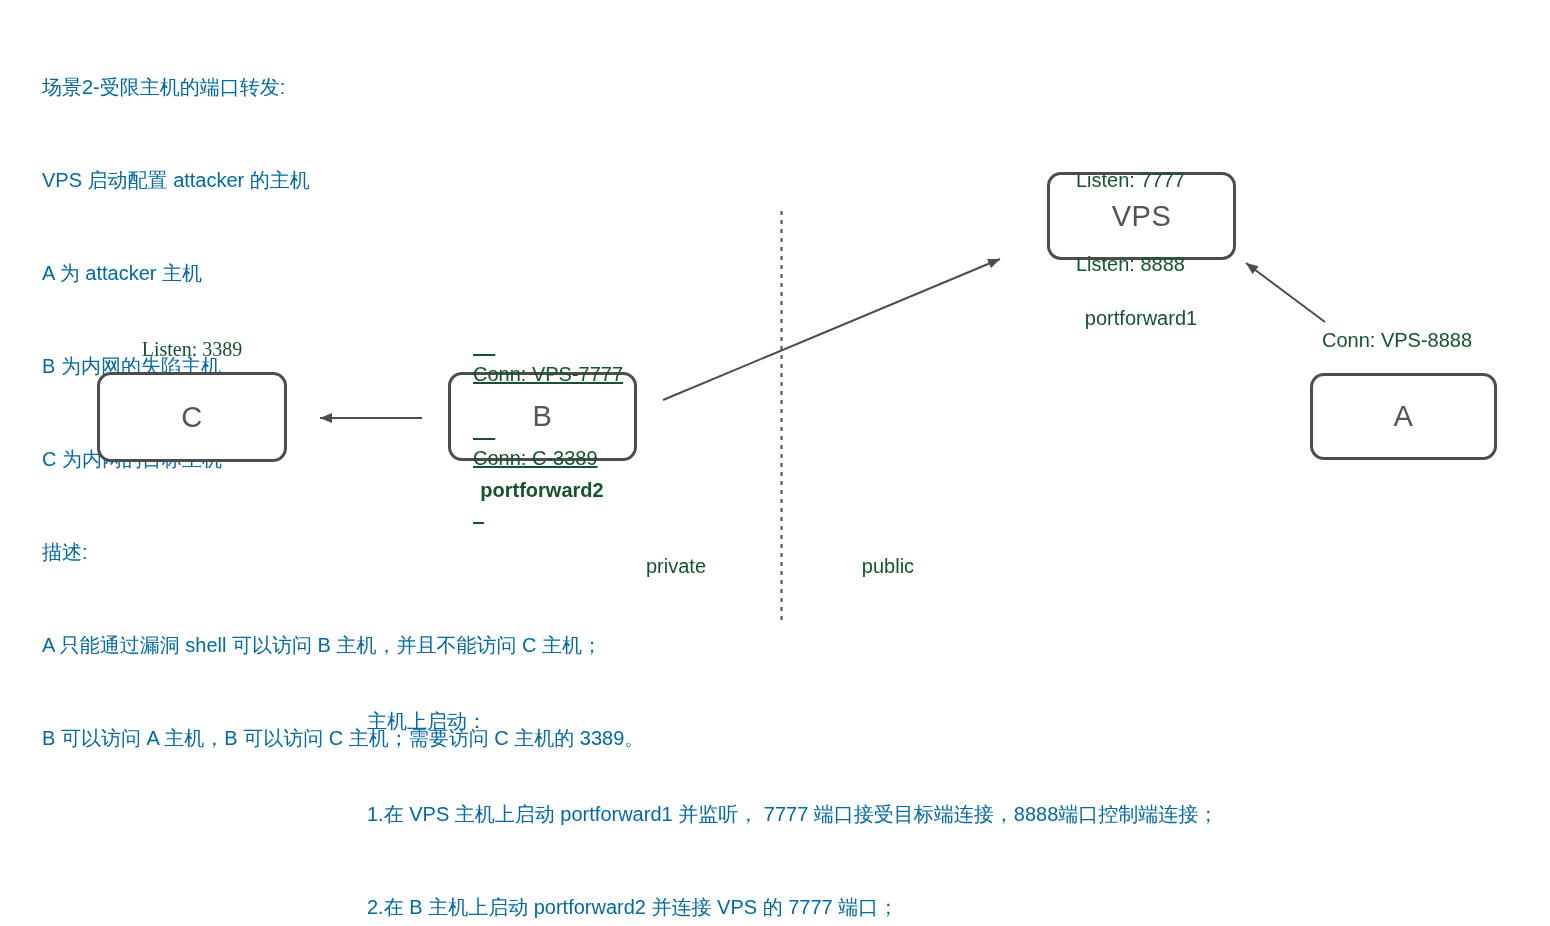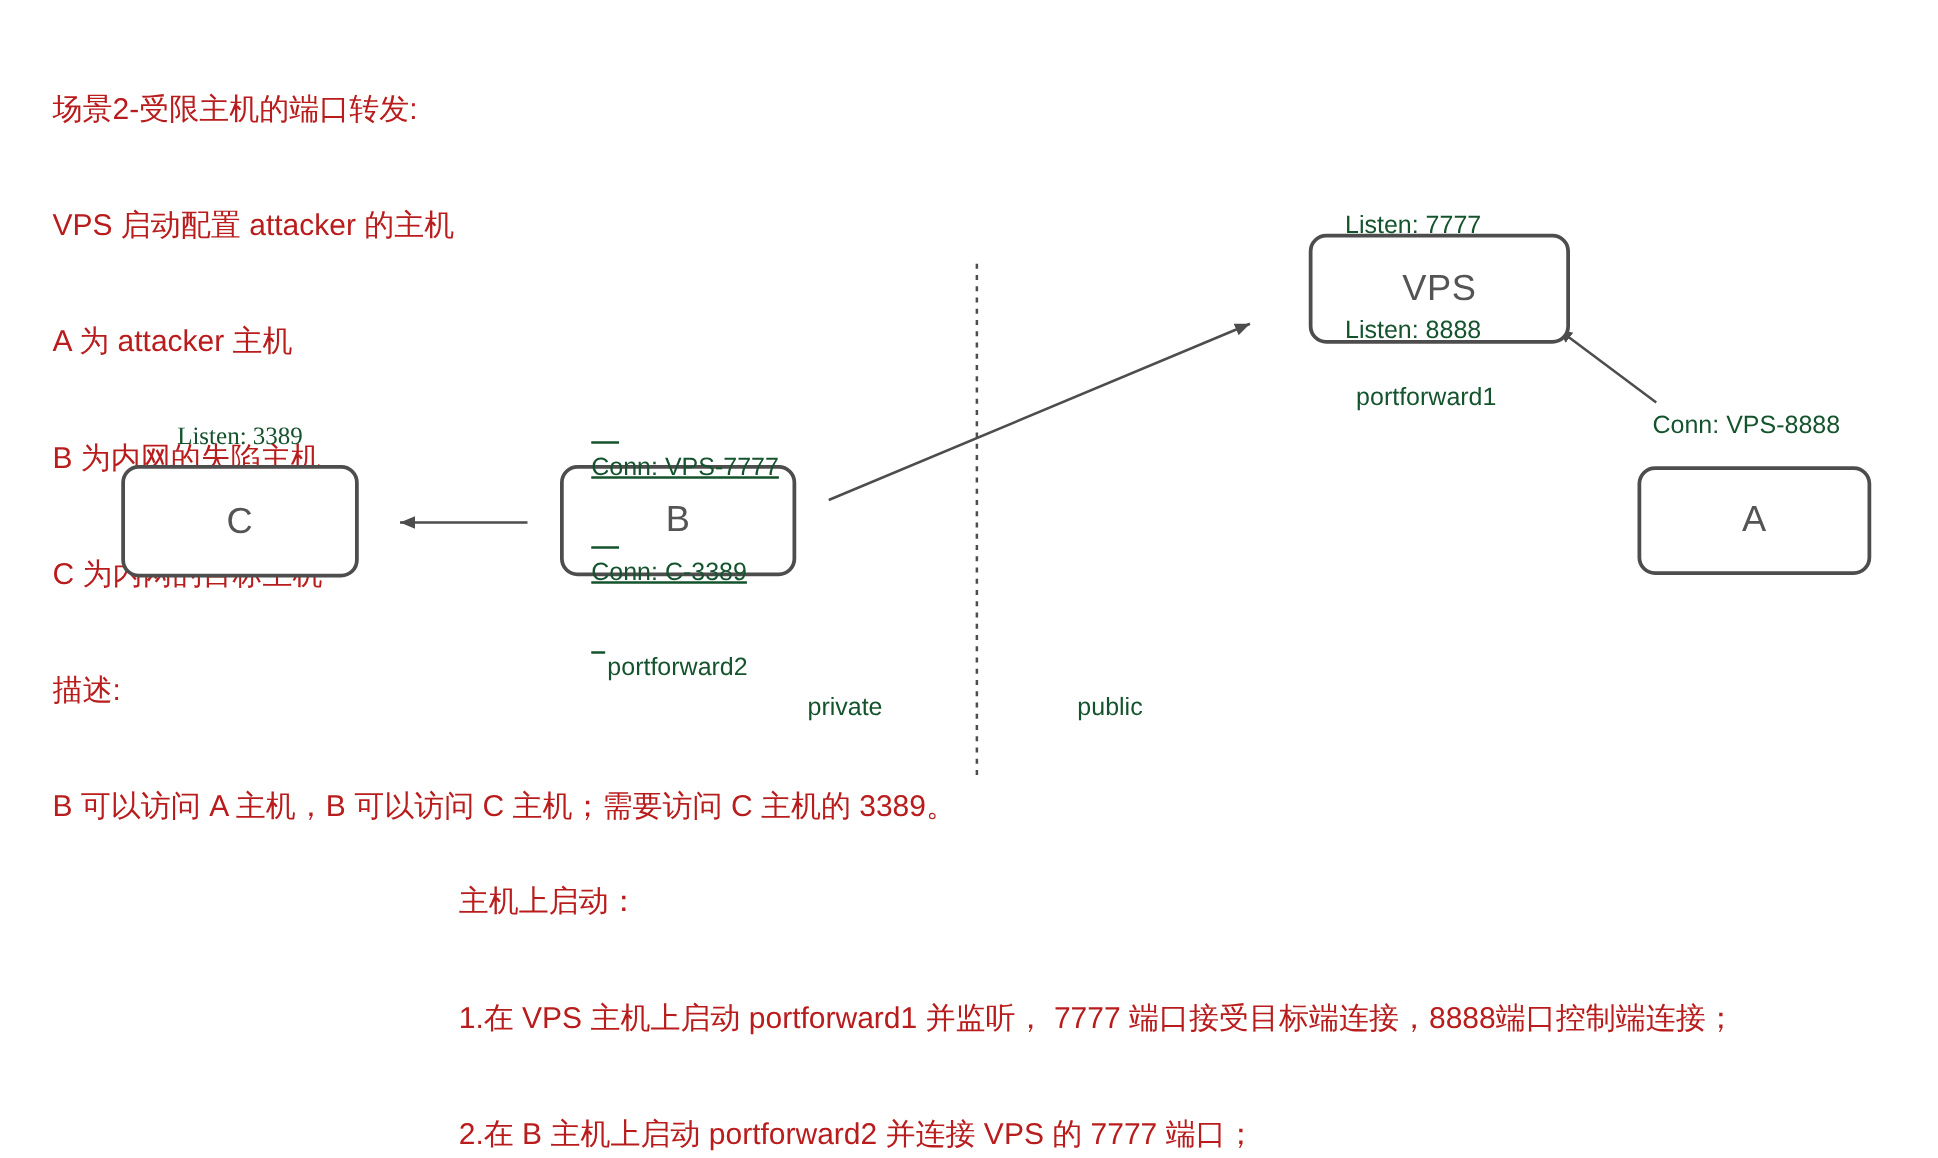--- a/index.html
+++ b/index.html
@@ -7,23 +7,23 @@
     position: relative;
     width: 1550px;
     height: 926px;
     background: #ffffff;
     font-family: "Liberation Sans", "DejaVu Sans", sans-serif;
     color: #595959;
     overflow: hidden;
   }
   .textblock {
     position: absolute;
-    font-size: 24px;
+    font-size: 20px;
     line-height: 31px;
-    color: #b91c1c;
+    color: #0369a1;
     white-space: pre;
   }
   .overlay {
     position: absolute;
     left: 0; top: 0;
     width: 1550px; height: 926px;
     pointer-events: none;
   }
   .node {
     position: absolute;
@@ -54,20 +54,21 @@
 
 <div class="scene">
 
   <div class="textblock" style="left:42px; top:10px;">
     <div>场景2-受限主机的端口转发:</div>
     <div>VPS 启动配置 attacker 的主机</div>
     <div>A 为 attacker 主机</div>
     <div>B 为内网的失陷主机</div>
     <div>C 为内网的目标主机</div>
     <div>描述:</div>
+    <div>A 只能通过漏洞 shell 可以访问 B 主机，并且不能访问 C 主机；</div>
     <div>B 可以访问 A 主机，B 可以访问 C 主机；需要访问 C 主机的 3389。</div>
   </div>
 
   <svg class="overlay" viewBox="0 0 1550 926">
     <defs>
       <marker id="arrowhead" markerUnits="userSpaceOnUse" markerWidth="14" markerHeight="12" refX="12" refY="5" orient="auto">
         <path d="M0,0 L12,5 L0,10 z" fill="#4d4d4d"></path>
       </marker>
     </defs>
     <line x1="781.5" y1="211" x2="781.5" y2="625" stroke="#4d4d4d" stroke-width="2" stroke-dasharray="4 5"></line>
@@ -77,36 +78,36 @@
   </svg>
 
   <div class="node" style="left:97px; top:372px; width:190px; height:90px;">
     <span class="node-label">C</span>
   </div>
 
   <div class="node" style="left:448px; top:372px; width:189px; height:89px;">
     <span class="node-label">B</span>
   </div>
 
-  <div class="node" style="left:1047px; top:187px; width:209px; height:88px;">
+  <div class="node" style="left:1047px; top:172px; width:189px; height:88px;">
     <span class="node-label">VPS</span>
   </div>
 
   <div class="node" style="left:1310px; top:373px; width:187px; height:87px;">
     <span class="node-label">A</span>
   </div>
 
   <div class="freelabel center" style="left:92px; top:335px; width:200px;font-family:Liberation Serif, serif;">Listen: 3389</div>
 
   <div class="freelabel" style="left:473px; top:304px;text-decoration:underline;">
     <div>Conn: VPS-7777</div>
     <div>Conn: C-3389</div>
   </div>
 
-  <div class="freelabel center" style="left:442px; top:520px; width:200px;">portforward2</div>
+  <div class="freelabel center" style="left:442px; top:476px; width:200px;font-weight:bold;">portforward2</div>
 
   <div class="freelabel" style="left:1076px; top:110px;">
     <div>Listen: 7777</div>
     <div>Listen: 8888</div>
   </div>
 
   <div class="freelabel center" style="left:1041px; top:304px; width:200px;">portforward1</div>
 
   <div class="freelabel" style="left:1322px; top:326px;">Conn: VPS-8888</div>
 

